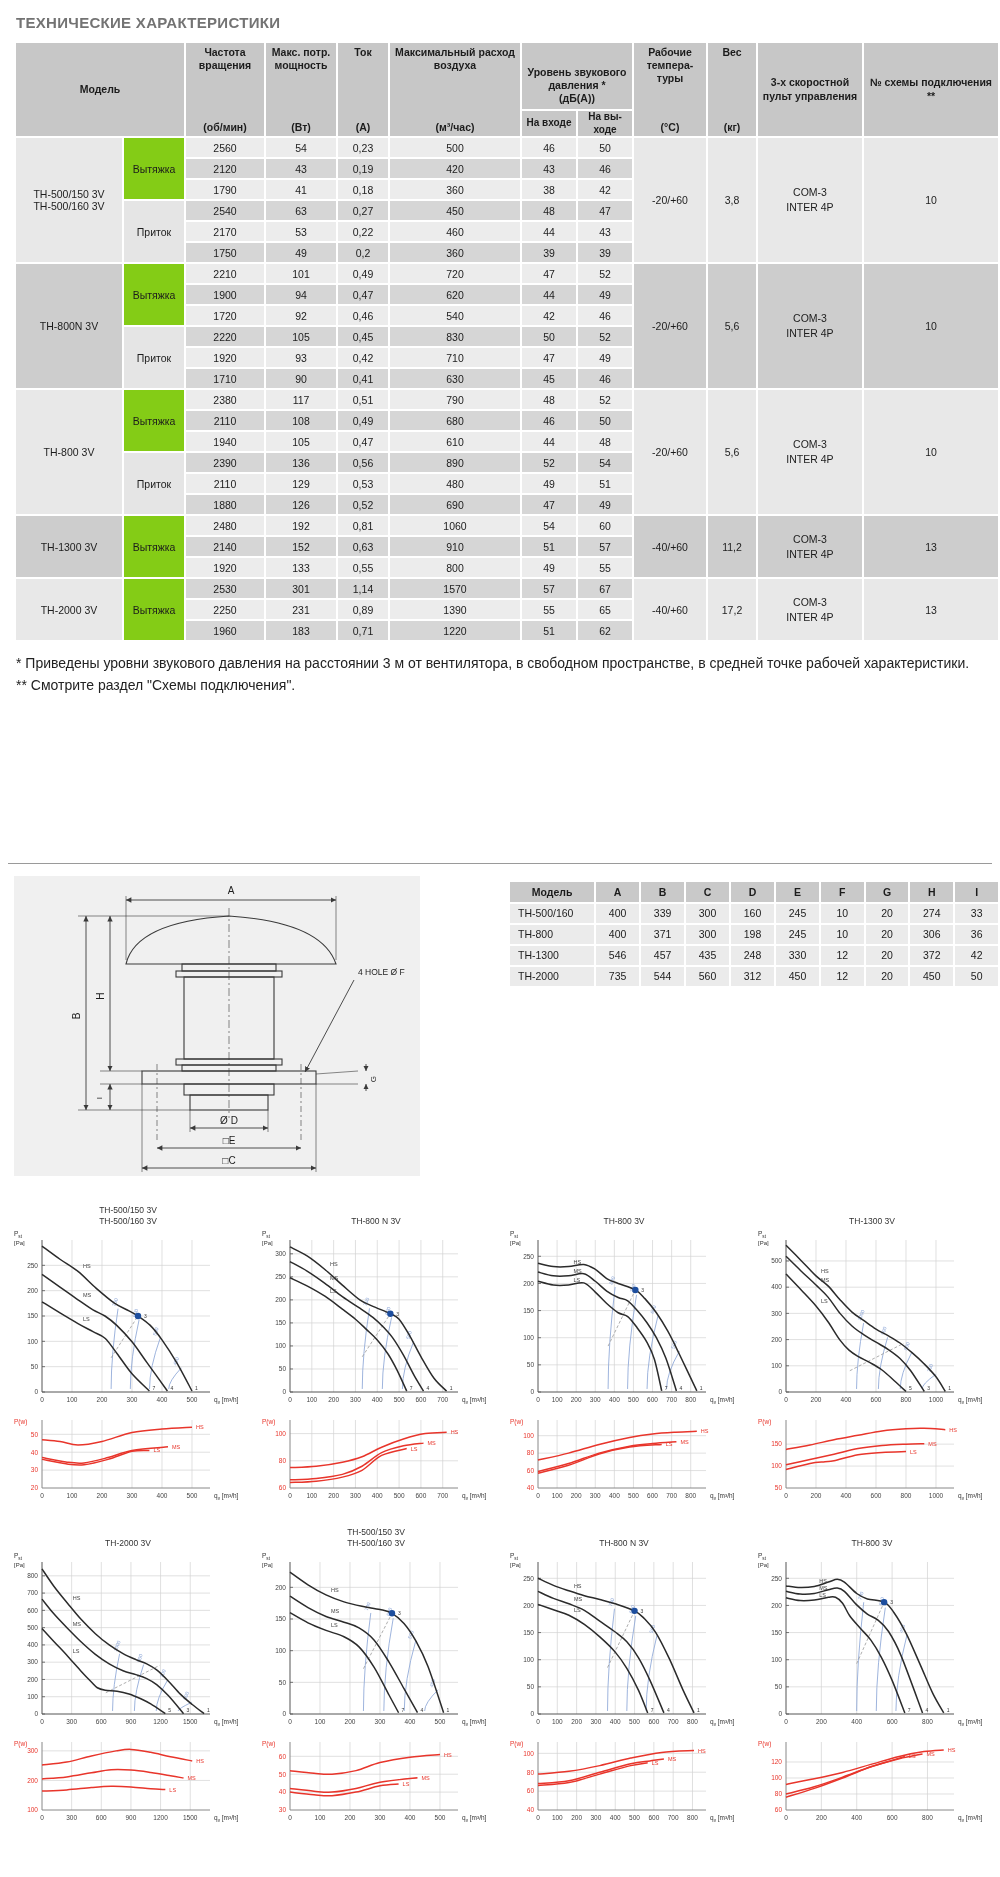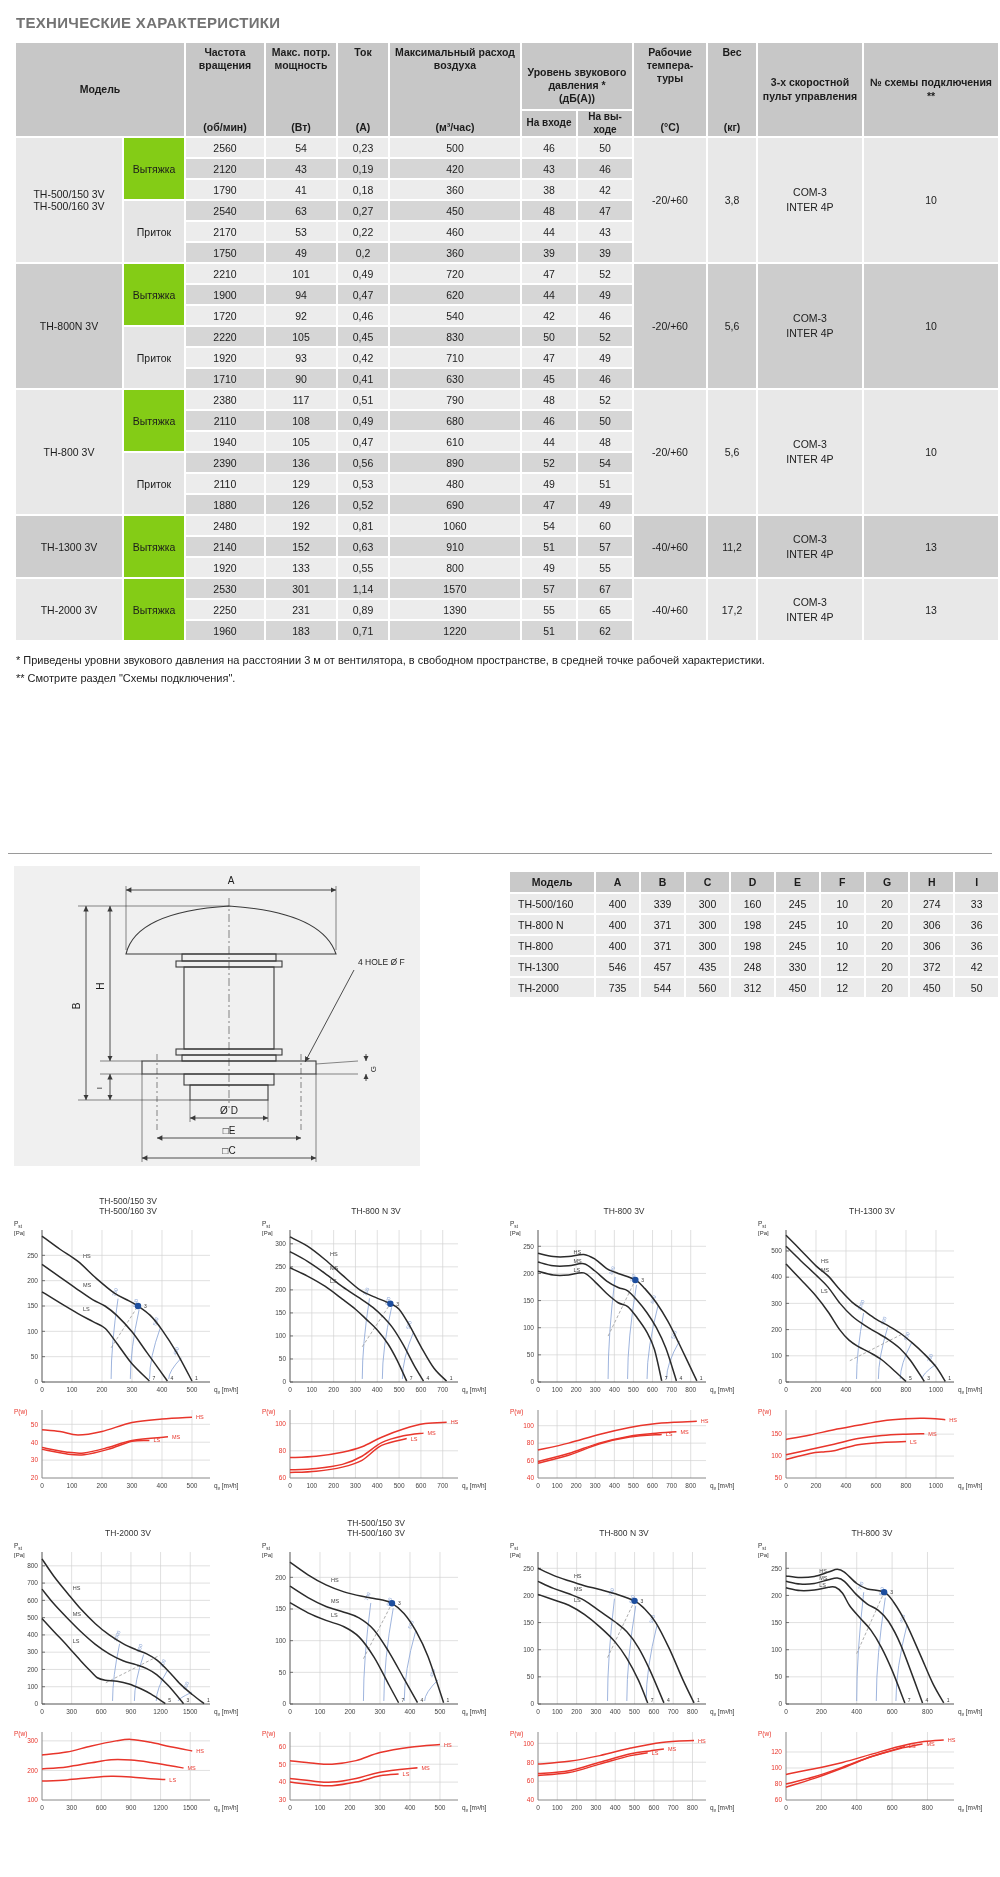--- a/index.html
+++ b/index.html
@@ -12,21 +12,21 @@
   table.spec thead th{background:#c7c7c7;font-weight:700;line-height:1.25;margin-left:32px;}
   .hflex{display:flex;flex-direction:column;justify-content:space-between;height:88px;padding:3px 0 2px;}
   .hflex2{display:flex;flex-direction:column;justify-content:flex-end;height:58px;padding:3px 0 2px;}
   .hsub{height:24px;font-size:10px;}
   table.spec tbody td{height:19px;}
   .rlight{background:#ececec}.rdark{background:#d6d6d6}
   .model{font-size:10.5px}
   .glight{background:#e8e8e8}.gdark{background:#cdcdcd}
   .mlight{background:#84cc16}.mdark{background:#e5e5e5}
   .remote-cell{white-space:pre-line;line-height:1.4;}
-  .footnotes{margin:10px 0 0 16px;font-size:11px;color:#222;line-height:1.6;}
+  .footnotes{margin:10px 0 0 16px;font-size:14px;color:#222;line-height:1.6;}
   .divider{border:none;border-top:1px solid #9a9a9a;margin:166px 8px 0 8px;}
   
   .dims-row{display:flex;align-items:flex-start;margin:12px 0 0 14px;}
   .drawing-panel{width:406px;height:300px;background:#f0f0f0;}
   table.dims{border-collapse:separate;border-spacing:2px;table-layout:fixed;margin:4px 0 0 88px;font-size:10.5px;}
   table.dims th{background:#c9c9c9;font-weight:700;height:20px;padding:0 3px;}
   table.dims td{background:#ebebeb;height:19px;text-align:center;padding:0 3px;}
   table.dims td.dmodel{text-align:left;padding-left:8px;}
   
   .charts{display:grid;grid-template-columns:repeat(4,248px);row-gap:16px;margin:26px 0 0 4px;}
@@ -461,32 +461,20 @@
             <td>339</td>
             <td>300</td>
             <td>160</td>
             <td>245</td>
             <td>10</td>
             <td>20</td>
             <td>274</td>
             <td>33</td>
           </tr>
           <tr>
-            <td class="dmodel">TH-800 N</td>
-            <td>400</td>
-            <td>371</td>
-            <td>300</td>
-            <td>198</td>
-            <td>245</td>
-            <td>10</td>
-            <td>20</td>
-            <td>306</td>
-            <td>36</td>
-          </tr>
-          <tr>
             <td class="dmodel">TH-800</td>
             <td>400</td>
             <td>371</td>
             <td>300</td>
             <td>198</td>
             <td>245</td>
             <td>10</td>
             <td>20</td>
             <td>306</td>
             <td>36</td>

